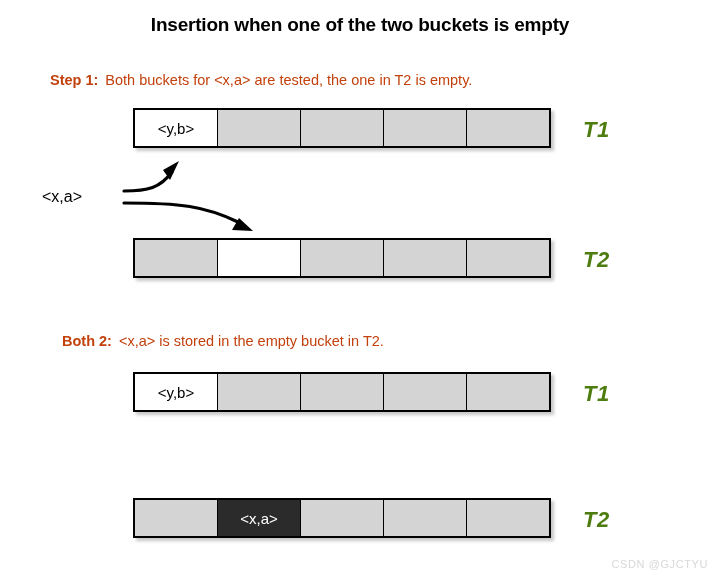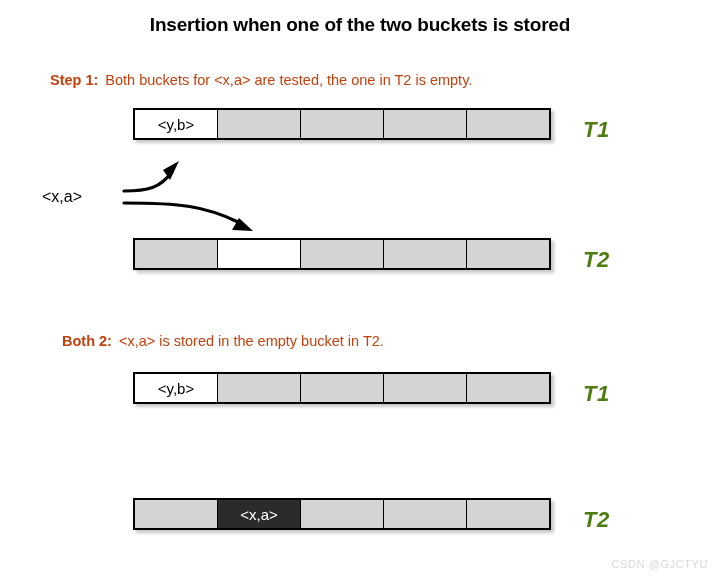--- a/index.html
+++ b/index.html
@@ -43,21 +43,21 @@
   }
 
   .step1-line { left: 50px; top: 72px; }
   .step2-line { left: 62px; top: 333px; }
 
   
   .table {
     position: absolute;
     left: 133px;
     width: 418px;
-    height: 32px;
+    height: 40px;
     box-sizing: border-box;
     display: flex;
     border: 2.5px solid #000;
     background: #b91c1c;
     box-shadow: 3px 3px 3px rgba(0,0,0,0.22);
   }
   .cell {
     flex: 1 1 0;
     box-sizing: border-box;
     border-right: 1.5px solid #000;
@@ -117,21 +117,21 @@
     font-size: 11px;
     color: #d8d8d8;
     letter-spacing: 0.6px;
     white-space: nowrap;
     margin-top: 12px;
   }
 </style>
 </head>
 <body>
 
-<div class="title">Insertion when one of the two buckets is stored</div>
+<div class="title">Insertion when one of the two buckets is empty</div>
 
 <div class="step-line step1-line">
   <span class="step-label">Step 1:</span><span class="step-text">Both buckets for &lt;x,a&gt; are tested, the one in T2 is empty.</span>
 </div>
 
 <div class="table t1-a">
   <div class="cell white">&lt;y,b&gt;</div>
   <div class="cell"></div>
   <div class="cell"></div>
   <div class="cell"></div>

